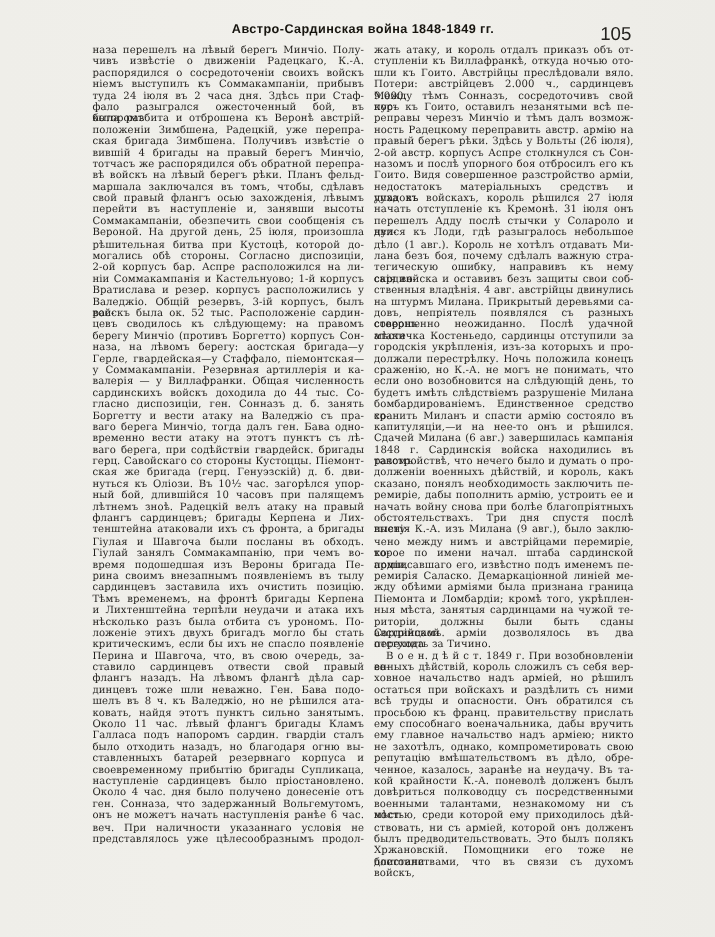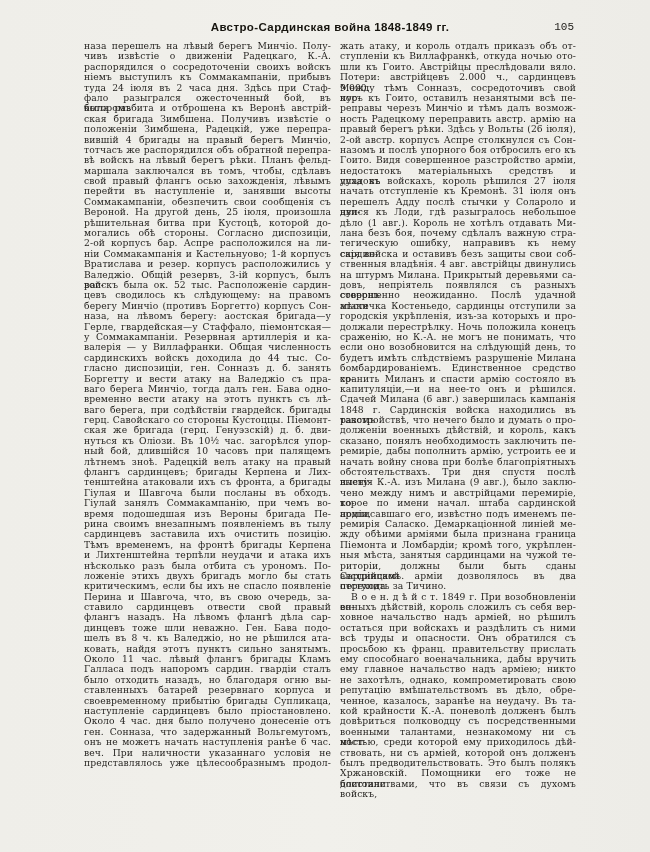--- a/index.html
+++ b/index.html
@@ -35,22 +35,22 @@
     font-family: "Liberation Sans", sans-serif;
     font-weight: 700;
     font-size: 11.5px;
     letter-spacing: 0.4px;
     color: #17150f;
   }
   .pageno {
     position: absolute;
     right: 2px;
     top: 0;
-    font-family: Liberation Mono, monospace;
-    font-size: 11px;
+    font-family: Liberation Sans, sans-serif;
+    font-size: 17px;
     color: #24221e;
     text-align: right;
   }
   .columns {
     position: absolute;
     top: 41px;
     left: 84px;
     width: 492px;
     display: flex;
     gap: 9px;
@@ -84,22 +84,22 @@
 
   <div class="columns">
     <div class="col col-left">
         <div class="line">наза перешелъ на лѣвый берегъ Минчіо. Полу-</div>
         <div class="line">чивъ извѣстіе о движеніи Радецкаго, К.-А.</div>
         <div class="line">распорядился о сосредоточеніи своихъ войскъ</div>
         <div class="line">ніемъ выступилъ къ Соммакампаніи, прибывъ</div>
         <div class="line">туда 24 іюля въ 2 часа дня. Здѣсь при Стаф-</div>
         <div class="line">фало разыгрался ожесточенный бой, въ которомъ</div>
         <div class="line">была разбита и отброшена къ Веронѣ австрій-</div>
+        <div class="line">положеніи Зимбшена, Радецкій, уже перепра-</div>
         <div class="line">ская бригада Зимбшена. Получивъ извѣстіе о</div>
-        <div class="line">положеніи Зимбшена, Радецкій, уже перепра-</div>
         <div class="line">вившій 4 бригады на правый берегъ Минчіо,</div>
         <div class="line">тотчасъ же распорядился объ обратной перепра-</div>
         <div class="line">вѣ войскъ на лѣвый берегъ рѣки. Планъ фельд-</div>
         <div class="line">маршала заключался въ томъ, чтобы, сдѣлавъ</div>
         <div class="line">свой правый флангъ осью захожденія, лѣвымъ</div>
         <div class="line">перейти въ наступленіе и, занявши высоты</div>
         <div class="line">Соммакампаніи, обезпечить свои сообщенія съ</div>
         <div class="line">Вероной. На другой день, 25 іюля, произошла</div>
         <div class="line">рѣшительная битва при Кустоцѣ, которой до-</div>
         <div class="line">могались обѣ стороны. Согласно диспозиціи,</div>

